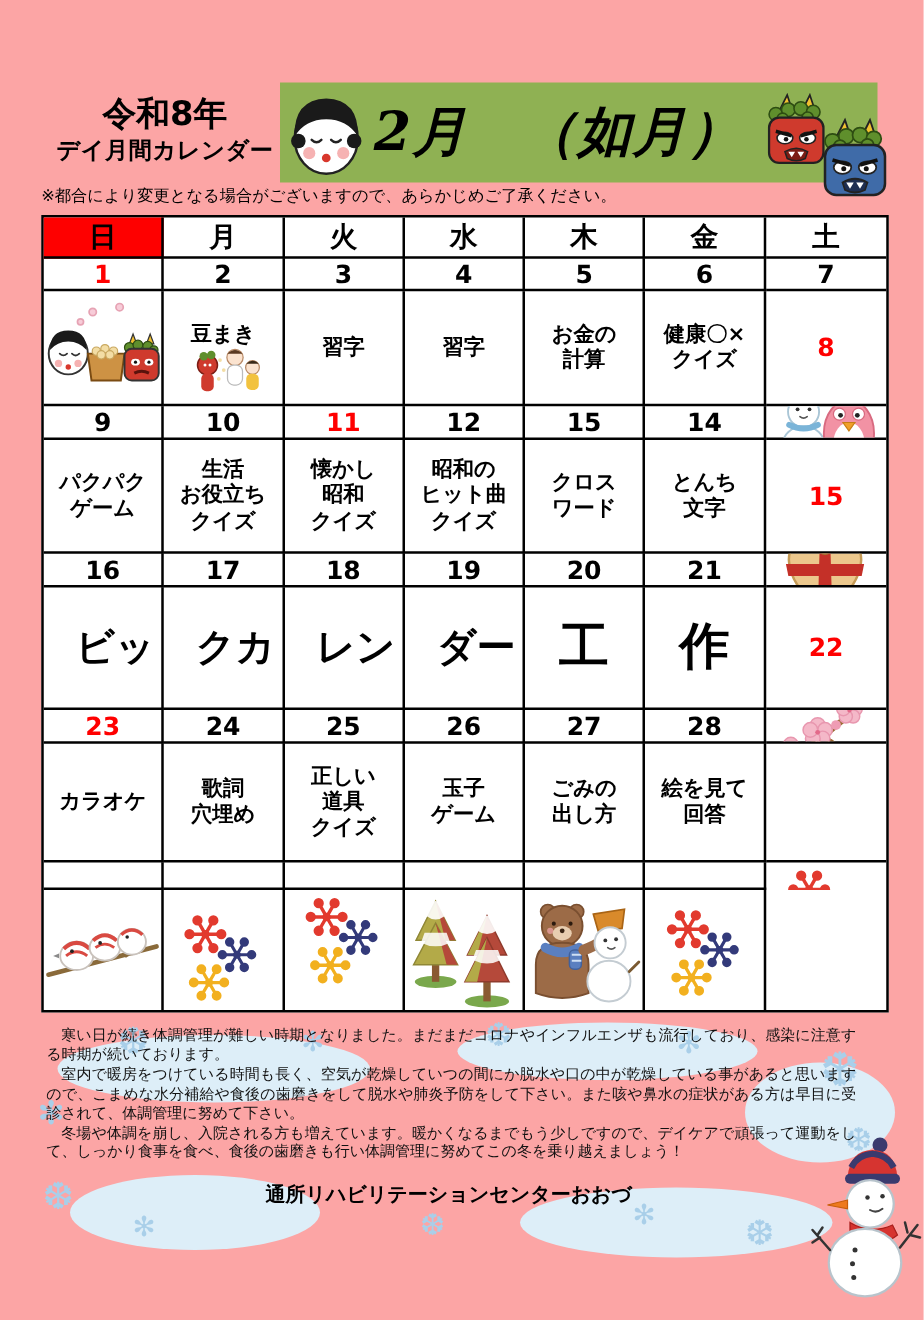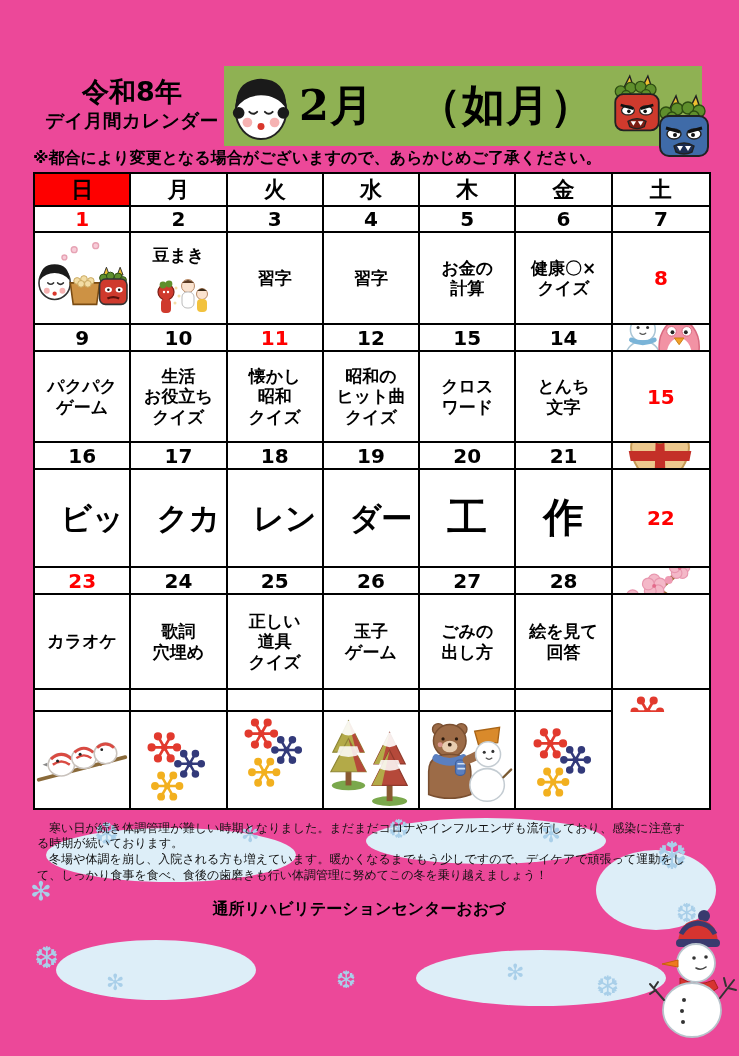--- a/index.html
+++ b/index.html
@@ -1,48 +1,48 @@
 <!DOCTYPE html>
 <html><head>
 <meta charset="utf-8">
 <style>
   html,body{margin:0;padding:0;background:#fff;}
-  .page{position:relative;width:739px;height:1056px;background:#ec4899;overflow:hidden;
+  .page{position:relative;width:739px;height:1056px;background:#fca5a5;overflow:hidden;
         font-family:"DejaVu Sans","Liberation Sans",sans-serif;color:#000;}
 
   
   .hdr-left{position:absolute;left:40px;top:74px;width:184px;text-align:center;font-weight:bold;line-height:1.3;}
   .hdr-era{font-size:27px;}
   .hdr-sub{font-size:18.5px;letter-spacing:.5px;}
   .banner{position:absolute;left:224px;top:66px;width:478px;height:80px;background:#8fb153;
           display:flex;align-items:center;overflow:visible;}
   .banner-okame{margin-left:3px;flex:0 0 auto;}
-  .banner-title{font-family:"DejaVu Serif","Liberation Serif",serif;font-weight:bold;
+  .banner-title{font-family:"DejaVu Serif","Liberation Serif",serif;font-style:italic;font-weight:bold;
                 font-size:43px;letter-spacing:1px;margin-left:4px;white-space:nowrap;}
   .oni-red{position:absolute;right:36px;top:8px;}
   .oni-blue{position:absolute;right:-14px;top:28px;z-index:3;}
 
-  .notice{position:absolute;left:33px;top:148px;font-size:16px;font-weight:bold;}
+  .notice{position:absolute;left:33px;top:148px;font-size:13px;font-weight:normal;}
 
   
   .cal{position:absolute;left:33px;top:172px;width:678px;box-sizing:border-box;border:2px solid #000;
        display:grid;grid-template-columns:repeat(7,1fr);
        grid-template-rows:33px 26px 92px 27px 91px 27px 98px 27px 95px 22px 96px;background:#fff;}
   .c{border-right:2px solid #000;border-bottom:2px solid #000;display:flex;align-items:center;
      justify-content:center;overflow:hidden;position:relative;box-sizing:border-box;}
   .c:nth-child(7n){border-right:none;}
   .nb{border-bottom:none;}
   .dh{font-size:22px;font-weight:bold;}
   .sun{background:#fe0000;}
   .dt{font-size:20px;font-weight:bold;line-height:1;}
   .dt.red{color:#ff0000;}
   .ac{font-size:17px;font-weight:bold;white-space:pre-line;text-align:center;line-height:1.18;}
   .ac.big{font-size:31px;padding-left:20px;}
   .ac.huge{font-size:40px;}
-  .col2{flex-direction:column;justify-content:flex-start;padding-top:12px;}
+  .col2{flex-direction:column;justify-content:flex-start;padding-top:25px;}
   .mini-mame{position:absolute;bottom:1px;left:54%;transform:translateX(-50%);}
 
   
   .msg{position:absolute;left:36px;top:820px;width:670px;height:222px;}
   .msg p{position:relative;z-index:2;margin:1px;width:648px;font-size:12px;font-weight:normal;
          line-height:1.27;color:#111;text-align:justify;}
   .sig{position:relative;z-index:2;margin-top:16px;margin-right:24px;text-align:center;
        font-size:16px;font-weight:bold;}
   .blob{position:absolute;background:#ddeef8;border-radius:50%;z-index:0;}
   .sf{position:absolute;z-index:1;color:#a9cfe9;font-weight:normal;}
@@ -482,20 +482,21 @@
     <span class="sf" style="left:620px;top:14px;font-size:38px;"></span>
     <span class="sf alt" style="left:-6px;top:56px;font-size:26px;"></span>
     <span class="sf" style="left:640px;top:78px;font-size:26px;"></span>
     <span class="sf" style="left:-2px;top:120px;font-size:30px;"></span>
     <span class="sf alt" style="left:70px;top:150px;font-size:22px;"></span>
     <span class="sf" style="left:300px;top:146px;font-size:24px;"></span>
     <span class="sf alt" style="left:470px;top:140px;font-size:22px;"></span>
     <span class="sf" style="left:560px;top:150px;font-size:28px;"></span>
 
     <p>　寒い日が続き体調管理が難しい時期となりました。まだまだコロナやインフルエンザも流行しており、感染に注意する時期が続いております。</p>
+    <p>　室内で暖房をつけている時間も長く、空気が乾燥していつの間にか脱水や口の中が乾燥している事があると思いますので、こまめな水分補給や食後の歯磨きをして脱水や肺炎予防をして下さい。また咳や鼻水の症状がある方は早目に受診されて、体調管理に努めて下さい。</p>
     <p>　冬場や体調を崩し、入院される方も増えています。暖かくなるまでもう少しですので、デイケアで頑張って運動をして、しっかり食事を食べ、食後の歯磨きも行い体調管理に努めてこの冬を乗り越えましょう！</p>
     <div class="sig">通所リハビリテーションセンターおおづ</div>
 
     <svg class="big-snowman" width="92" height="132" viewBox="0 0 92 132">
       <circle cx="56" cy="8" r="6" fill="#3a3a6e"></circle>
       <path d="M30 34 Q32 12 50 12 Q68 12 70 34 Z" fill="#d63430"></path>
       <path d="M33 26 Q38 16 50 15 Q62 16 67 26" stroke="#3a3a6e" stroke-width="5" fill="none"></path>
       <rect x="28" y="31" width="44" height="8" rx="4" fill="#3a3a6e"></rect>
       <circle cx="48" cy="55" r="19" fill="#fff" stroke="#b8c4cc" stroke-width="1.8"></circle>
       <polygon points="30,52 14,56 30,59" fill="#ee7a1e" stroke="#c85f0c" stroke-width="1"></polygon>

